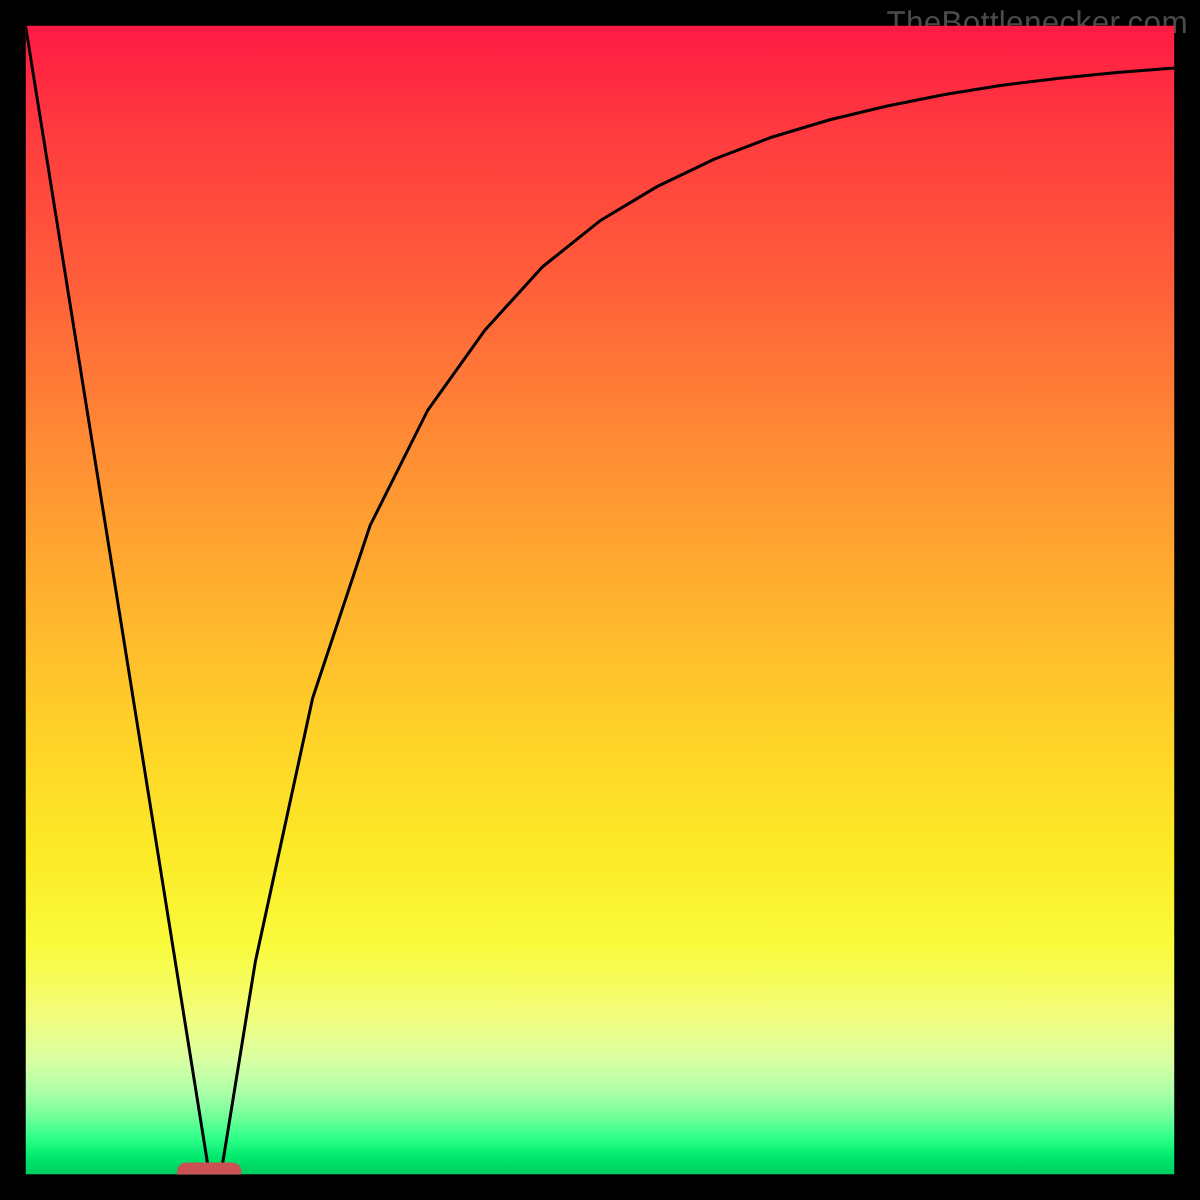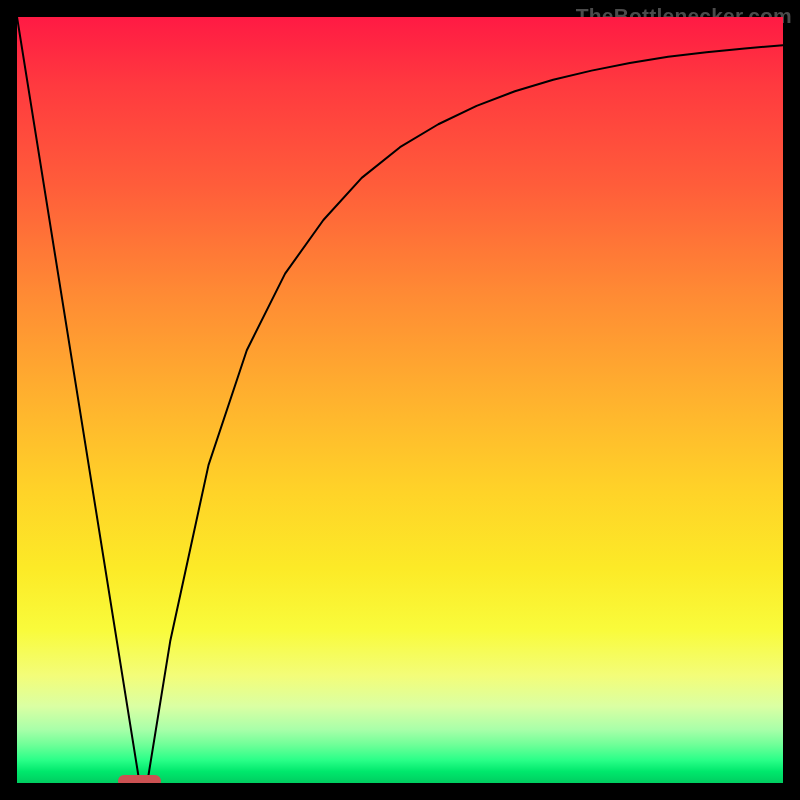--- a/index.html
+++ b/index.html
@@ -47,21 +47,21 @@
       #00cd60 100%
     );
   }
   .watermark {
     position: absolute;
     top: 4px;
     right: 8px;
     color: #4b4b4b;
     font-size: 21px;
     letter-spacing: 0.2px;
-    font-weight: 700;
+    font-weight: 400;
     user-select: none;
   }
   .marker {
     position: absolute;
     border-radius: 10px;
     background: #cb5152;
   }
   svg.curve {
     position: absolute;
     inset: 0;

